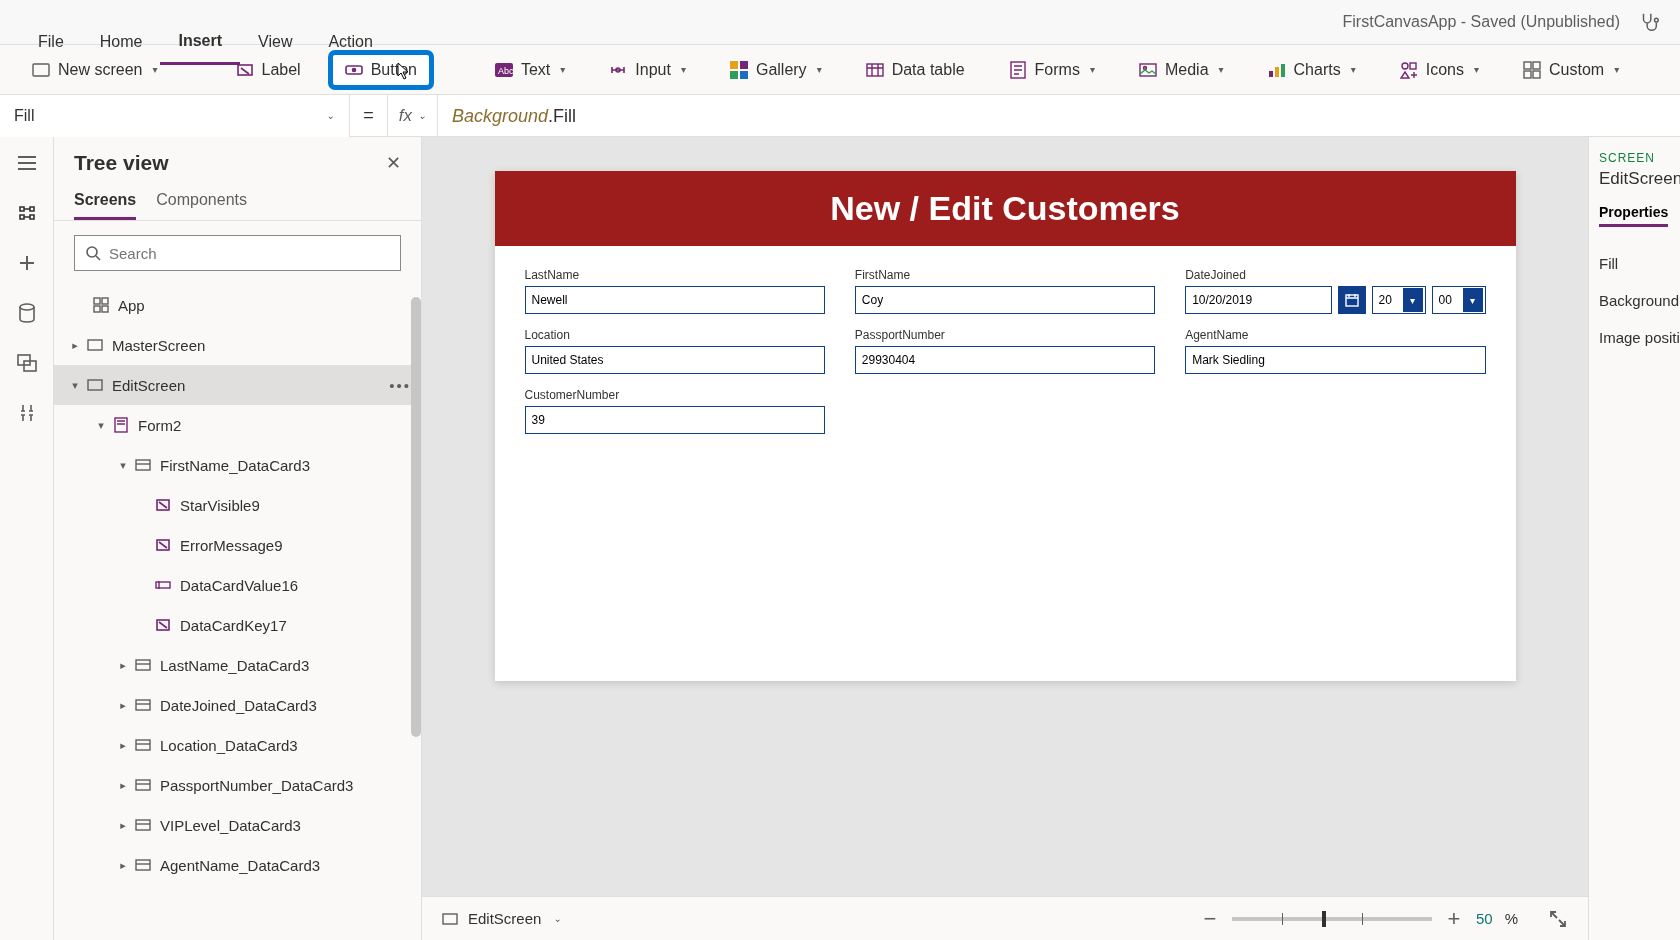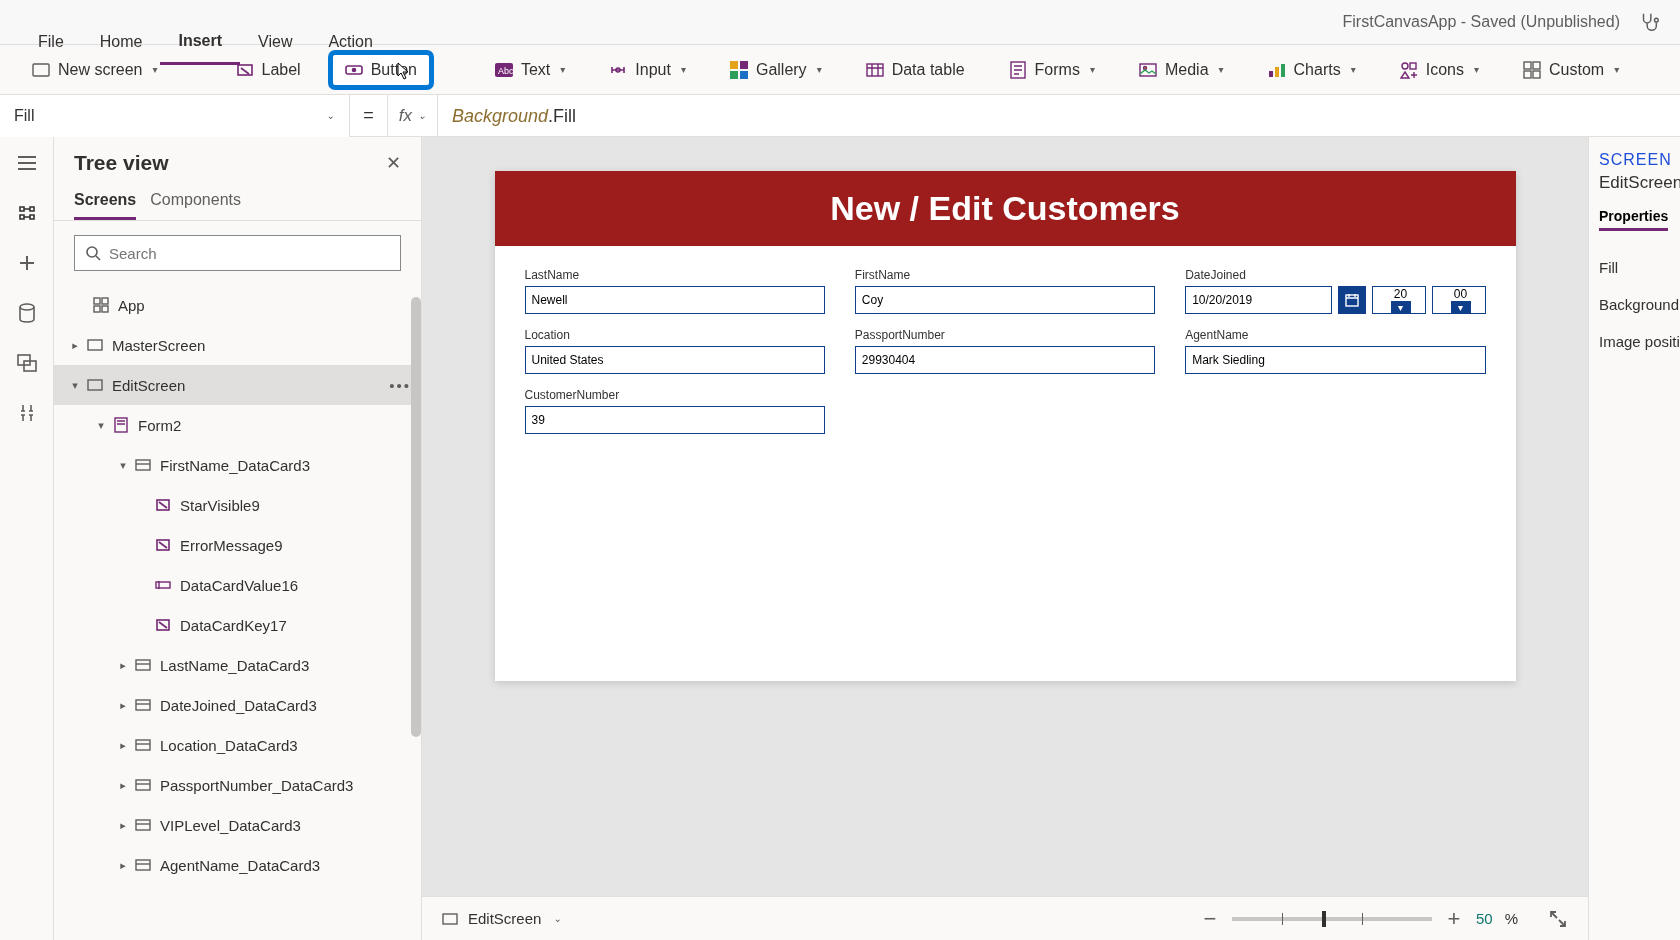--- a/index.html
+++ b/index.html
@@ -36,21 +36,21 @@
 
 
 .leftrail { width: 54px; background: #faf9f8; border-right: 1px solid #e1dfdd; display: flex; flex-direction: column; align-items: center; padding-top: 14px; gap: 26px; }
 .leftrail .rail-btn { width: 24px; height: 24px; display: flex; align-items: center; justify-content: center; cursor: pointer; color: #605e5c; }
 
 
 .tree-panel { width: 368px; background: #faf9f8; border-right: 1px solid #e1dfdd; display: flex; flex-direction: column; position: relative; }
 .tree-header { display: flex; align-items: center; justify-content: space-between; padding: 14px 20px 8px; }
 .tree-header h2 { font-size: 21px; font-weight: 600; color: #323130; }
 .close-x { font-size: 18px; color: #605e5c; cursor: pointer; }
-.tree-tabs { display: flex; gap: 14px; padding: 0 20px; border-bottom: 1px solid #e1dfdd; }
+.tree-tabs { display: flex; gap: 20px; padding: 0 20px; border-bottom: 1px solid #e1dfdd; }
 .tree-tab { padding: 8px 0; font-size: 16px; color: #605e5c; cursor: pointer; }
 .tree-tab.active { color: #323130; font-weight: 600; border-bottom: 3px solid #742774; }
 .search-box { margin: 14px 20px; border: 1px solid #8a8886; background: #fff; height: 36px; display: flex; align-items: center; padding: 0 10px; gap: 8px; }
 .search-box input { border: none; outline: none; flex: 1; font-size: 15px; }
 .tree-list { flex: 1; overflow-y: auto; padding-bottom: 10px; }
 .tree-row { display: flex; align-items: center; height: 40px; font-size: 15px; color: #323130; cursor: pointer; padding-right: 10px; }
 .tree-row.selected { background: #e1dfdd; }
 .tree-chev { width: 14px; font-size: 11px; color: #605e5c; text-align: center; }
 .tree-ico { width: 18px; height: 18px; margin: 0 8px 0 4px; display: flex; align-items: center; justify-content: center; }
 .tree-row .more { margin-left: auto; color: #605e5c; letter-spacing: 2px; }
@@ -61,36 +61,36 @@
 .canvas-scroll { flex: 1; display: flex; align-items: flex-start; justify-content: center; padding: 34px 0; overflow: auto; }
 .app-screen { width: 1021px; height: 510px; background: #fff; box-shadow: 0 2px 8px rgba(0,0,0,0.15); }
 .screen-banner { background: #9d1c1c; color: #fff; text-align: center; font-size: 34px; font-weight: 700; padding: 18px 0; }
 .form-grid { display: grid; grid-template-columns: repeat(3, 1fr); gap: 14px 30px; padding: 22px 30px; }
 .form-cell { display: flex; flex-direction: column; gap: 4px; }
 .form-label { font-size: 12px; color: #333; }
 .form-input { border: 1.5px solid #0f3e8a; height: 28px; padding: 0 6px; font-size: 12px; background: #fff; }
 .date-row { display: flex; gap: 6px; }
 .date-row .form-input { flex: 1; }
 .date-btn { width: 28px; height: 28px; background: #0f3e8a; color: #fff; display: flex; align-items: center; justify-content: center; font-size: 12px; }
-.time-sel { width: 54px; border: 1.5px solid #0f3e8a; height: 28px; display: flex; align-items: center; justify-content: space-between; padding: 0 2px 0 6px; font-size: 12px; flex-direction: column; }
+.time-sel { width: 54px; border: 1.5px solid #0f3e8a; height: 28px; display: flex; align-items: center; justify-content: space-between; padding: 0 2px 0 6px; font-size: 12px; }
 .time-sel .chev-btn { width: 20px; height: 24px; background: #0f3e8a; color: #fff; display: flex; align-items: center; justify-content: center; font-size: 10px; }
 
 
 .statusbar { height: 44px; background: #faf9f8; border-top: 1px solid #e1dfdd; display: flex; align-items: center; padding: 0 20px; gap: 14px; }
 .statusbar .sb-left { display: flex; align-items: center; gap: 10px; }
 .statusbar .spacer { flex: 1; }
 .zoom-ctrl { display: flex; align-items: center; gap: 12px; }
 .zoom-slider { width: 200px; height: 4px; background: #c8c6c4; position: relative; }
 .zoom-slider .tick { position: absolute; top: -4px; width: 1px; height: 12px; background: #605e5c; }
 .zoom-slider .thumb { position: absolute; top: -6px; width: 4px; height: 16px; background: #323130; }
 .zoom-btn { font-size: 22px; color: #605e5c; cursor: pointer; width: 20px; text-align: center; }
 
 
 .props-panel { width: 92px; background: #faf9f8; border-left: 1px solid #e1dfdd; padding: 14px 10px; overflow: hidden; }
-.props-panel .ctx { font-size: 16px; color: #1d4ed8; letter-spacing: 1px; }
+.props-panel .ctx { font-size: 12px; color: #15803d; letter-spacing: 1px; }
 .props-panel .ctx-name { font-size: 17px; color: #323130; margin: 4px 0 14px; white-space: nowrap; }
 .props-tab { font-size: 14px; font-weight: 600; border-bottom: 3px solid #742774; display: inline-block; padding-bottom: 4px; margin-bottom: 28px; }
 .prop-row { font-size: 15px; color: #323130; margin-bottom: 20px; white-space: nowrap; }
 
 
 svg { display: block; }
 </style>
 </head>
 <body>
 

